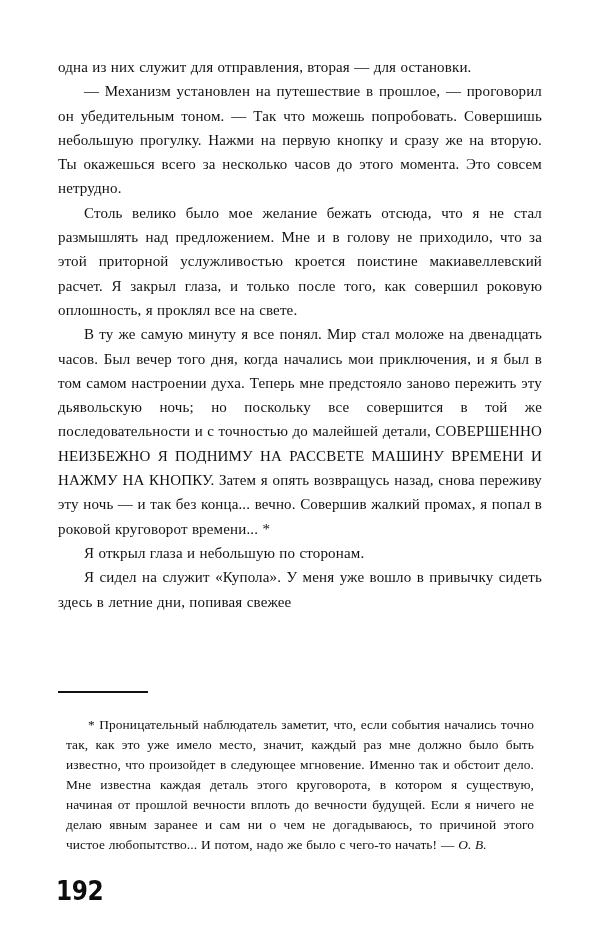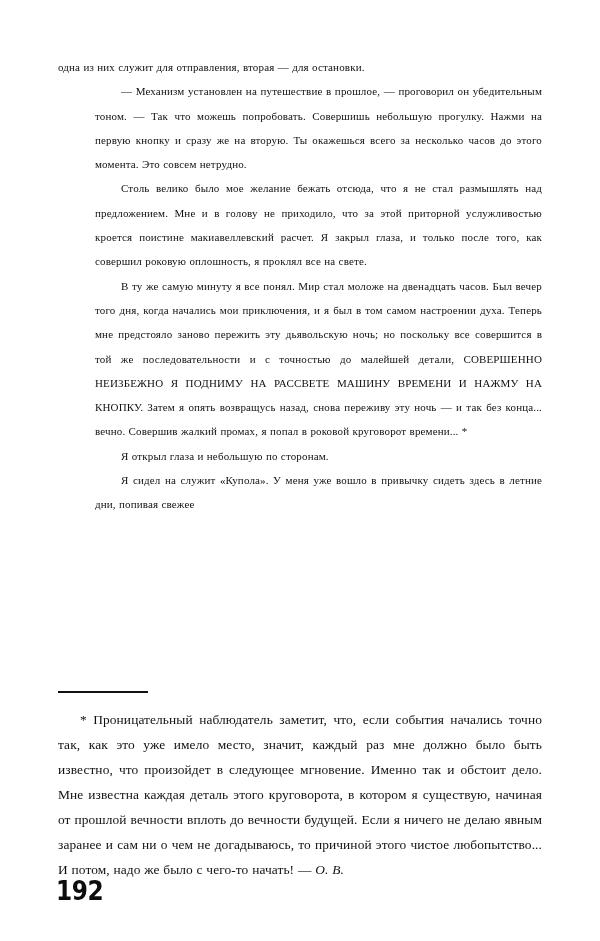--- a/index.html
+++ b/index.html
@@ -30,28 +30,28 @@
     position: absolute;
     left: 58px;
     top: 55px;
     width: 484px;
   }
 
   .para {
     margin: 0;
     text-align: justify;
     text-justify: inter-word;
-    font-size: 11px;
+    font-size: 15px;
     line-height: 24.3px;
     letter-spacing: 0.15px;
     word-spacing: 0.4px;
     -webkit-font-smoothing: none;
   }
   .para + .para { margin-top: 0; }
-  .para.indent { text-indent: 26px; margin-left: 37px; }
+  .para.indent { text-indent: 26px; }
 
   .emph-caps {
     text-transform: none;
   }
 
   
   .footnote-rule {
     position: absolute;
     left: 58px;
     top: 691px;
@@ -60,25 +60,25 @@
     background: #111111;
   }
 
   .footnote {
     position: absolute;
     left: 58px;
     top: 707px;
     width: 484px;
   }
   .footnote p {
-    margin: 0;
+    margin: 8px;
     text-align: justify;
     text-justify: inter-word;
     font-size: 13.4px;
-    line-height: 25px;
+    line-height: 20px;
     letter-spacing: 0.1px;
     word-spacing: 0.3px;
   }
   .footnote .fn-indent { text-indent: 22px; }
   .sig { font-style: italic; }
 
   
   .folio {
     position: absolute;
     left: 56px;

